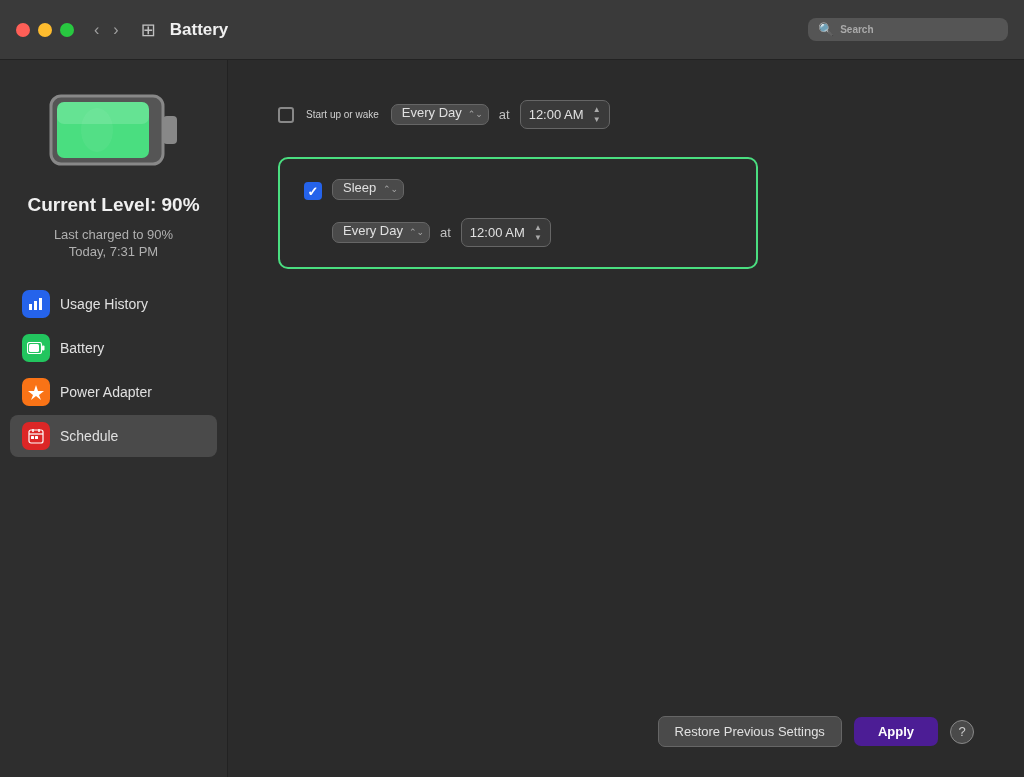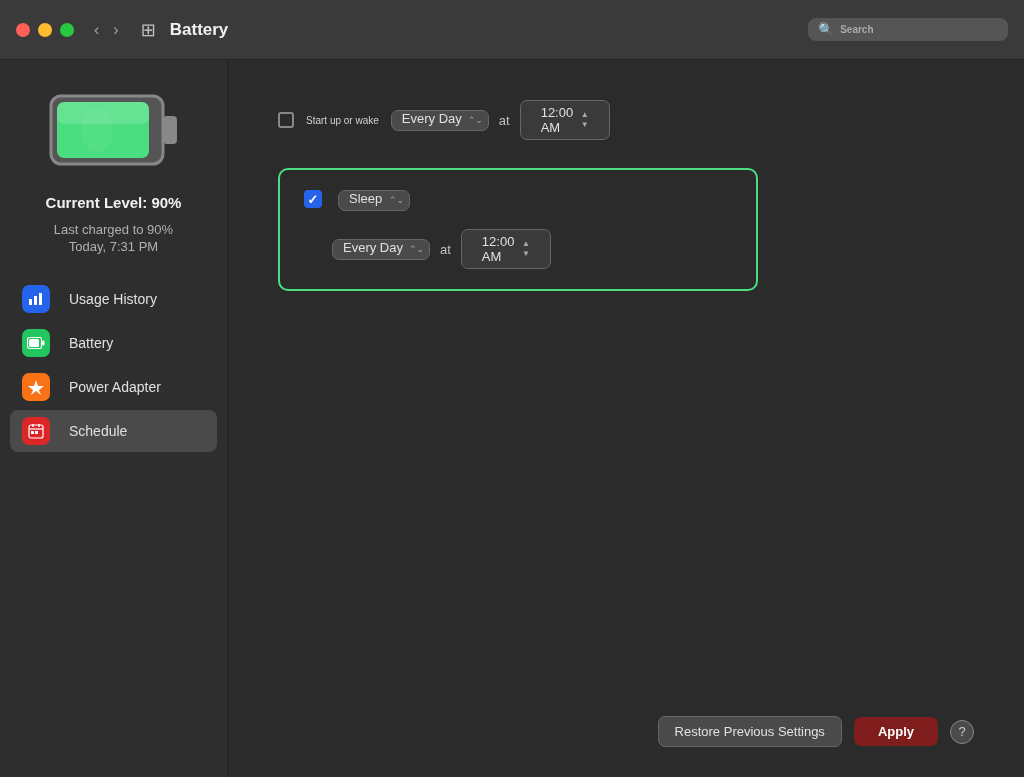--- a/index.html
+++ b/index.html
@@ -107,21 +107,21 @@
     
     .battery-svg {
       width: 130px;
       height: 76px;
     }
     .battery-info {
       text-align: center;
       margin-bottom: 24px;
     }
     .battery-level {
-      font-size: 15px;
+      font-size: 19px;
       font-weight: 700;
       color: #f0f0f0;
     }
     .battery-charged {
       font-size: 13px;
       color: #b0b0b0;
       margin-top: 11px;
     }
     .battery-time {
       font-size: 13px;
@@ -132,21 +132,21 @@
     .sidebar-nav {
       width: 100%;
       padding: 0 10px;
       display: flex;
       flex-direction: column;
       gap: 2px;
     }
     .sidebar-item {
       display: flex;
       align-items: center;
-      gap: 19px;
+      gap: 10px;
       padding: 7px 12px;
       border-radius: 8px;
       cursor: pointer;
       font-size: 14px;
       color: #e0e0e0;
     }
     .sidebar-item.active {
       background: #4a4a4a;
     }
     .sidebar-icon {
@@ -230,21 +230,21 @@
     .at-label {
       font-size: 13px;
       color: #c0c0c0;
     }
     .time-box {
       background: #3a3a3a;
       border: 1px solid #666;
       border-radius: 7px;
       color: #e0e0e0;
       font-size: 13px;
-      padding: 4px 20px;
+      padding: 4px 8px;
       width: 90px;
       display: flex;
       align-items: center;
       justify-content: space-between;
     }
     .time-stepper {
       display: flex;
       flex-direction: column;
       gap: 0;
     }
@@ -263,22 +263,22 @@
       border: 2px solid #4ade80;
       border-radius: 10px;
       padding: 20px 24px;
       display: inline-flex;
       flex-direction: column;
       gap: 18px;
       max-width: 480px;
     }
     .sleep-row {
       display: flex;
-      align-items: flex-start;
-      gap: 16px;
+      align-items: flex-end;
+      gap: 10px;
     }
     .sleep-checkbox {
       width: 18px;
       height: 18px;
       background: #2563eb;
       border-radius: 4px;
       display: flex;
       align-items: center;
       justify-content: center;
       flex-shrink: 0;
@@ -310,21 +310,21 @@
     .btn-restore {
       background: #4a4a4a;
       border: 1px solid #666;
       border-radius: 7px;
       color: #e0e0e0;
       font-size: 13px;
       padding: 7px 16px;
       cursor: pointer;
     }
     .btn-apply {
-      background: #7f1d1d;
+      background: #4c1d95;
       border: none;
       border-radius: 7px;
       color: #fff;
       font-size: 13px;
       font-weight: 600;
       padding: 7px 24px;
       cursor: pointer;
     }
     .btn-help {
       width: 24px;

